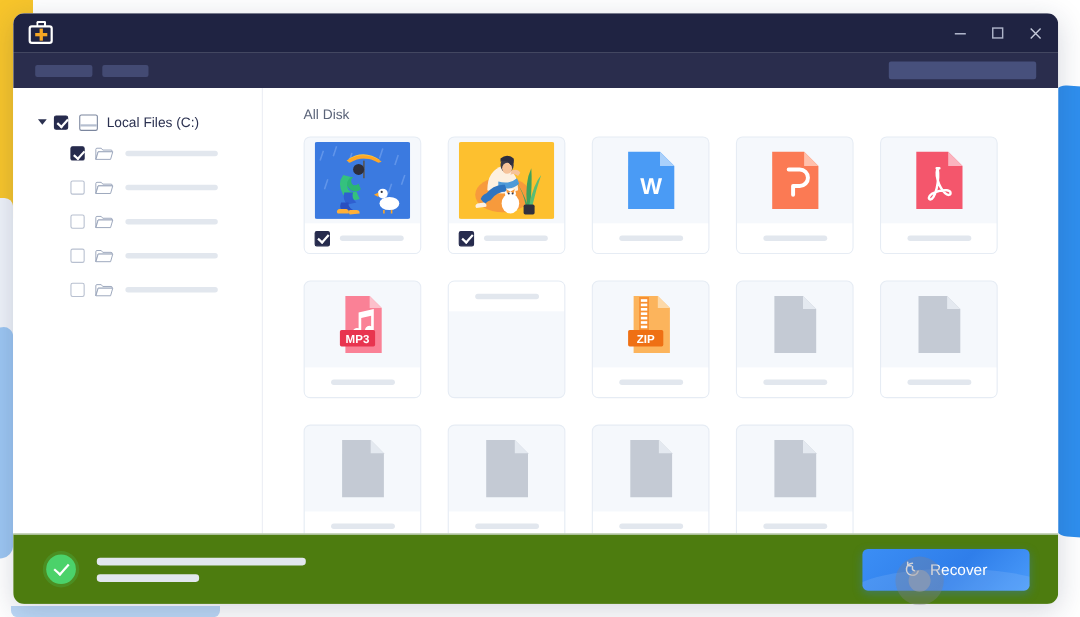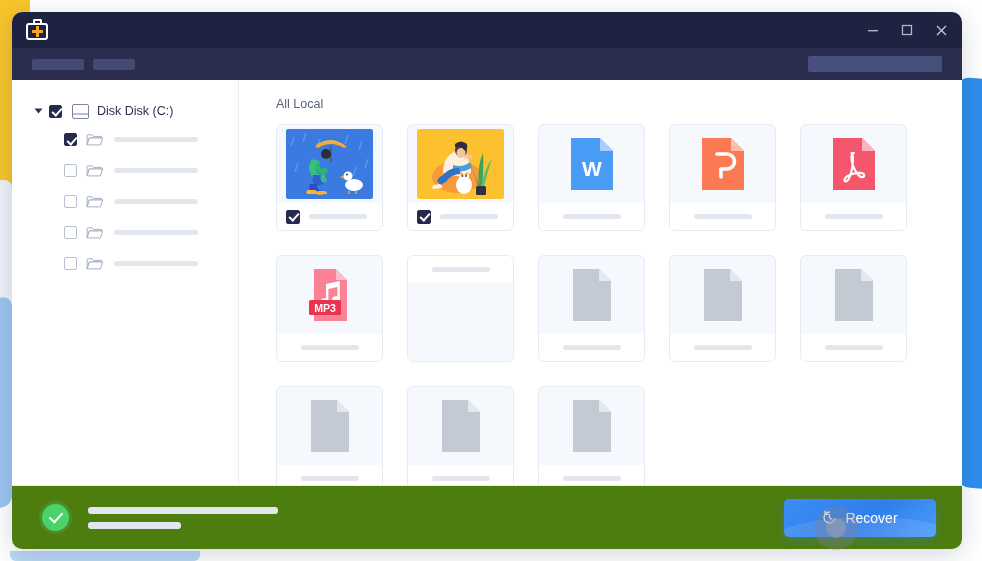--- a/index.html
+++ b/index.html
@@ -389,21 +389,21 @@
     </div>
 
     <div class="body">
 
       <div class="sidebar">
 
         <div class="tree-root">
           <div class="caret"></div>
           <div class="cb checked"></div>
           <div class="disk-icon"></div>
-          <div class="tree-root-label">Disk Disk (C:)</div>
+          <div class="tree-root-label">Local Files (C:)</div>
         </div>
 
         <div class="tree-child">
           <div class="cb checked"></div>
           <svg class="folder-icon" viewBox="0 0 20 16">
             <path d="M1 3.2a1.2 1.2 0 011.2-1.2h4.4l1.6 1.9h8.6a1.2 1.2 0 011.2 1.2v.6H3.4L1 13.6z" fill="#fff" stroke="#9aa5bb" stroke-width="1"></path>
             <path d="M3.4 5.7h15.2l-2.3 7.9H1.1z" fill="#fff" stroke="#9aa5bb" stroke-width="1"></path>
           </svg>
           <div class="redact" style="width:84px"></div>
         </div>
@@ -440,21 +440,21 @@
           <svg class="folder-icon" viewBox="0 0 20 16">
             <path d="M1 3.2a1.2 1.2 0 011.2-1.2h4.4l1.6 1.9h8.6a1.2 1.2 0 011.2 1.2v.6H3.4L1 13.6z" fill="#fff" stroke="#9aa5bb" stroke-width="1"></path>
             <path d="M3.4 5.7h15.2l-2.3 7.9H1.1z" fill="#fff" stroke="#9aa5bb" stroke-width="1"></path>
           </svg>
           <div class="redact" style="width:84px"></div>
         </div>
 
       </div>
 
       <div class="main">
-        <div class="main-title">All Local</div>
+        <div class="main-title">All Disk</div>
 
         <div class="grid">
 
           <div class="card">
             <div class="card-thumb">
               <div class="photo">
                 <svg viewBox="0 0 87 70" width="87" height="70">
                   <rect width="87" height="70" fill="#3b7ae0"></rect>
                   <g stroke="#6b9cec" stroke-width="1.4" opacity=".8">
                     <path d="M8 8 L5 17 M20 4 L17 13 M34 10 L31 19 M62 6 L59 15 M76 12 L73 21 M12 34 L9 43 M70 38 L67 47 M82 30 L79 39"></path>
@@ -571,20 +571,43 @@
             </div>
           </div>
 
           <div class="card">
             <div class="card-foot">
               <div class="redact" style="margin:0 auto;width:48px"></div>
             </div>
           </div>
 
 
+          <div class="card">
+            <div class="card-thumb">
+              <svg class="file-ico" viewBox="0 0 46 56">
+                <path d="M7 2h22l11 11v41H7z" fill="#fcb45c"></path>
+                <path d="M29 2l11 11H29z" fill="#fdd9a8"></path>
+                <rect x="12" y="3" width="9" height="30" fill="#f79133"></rect>
+                <g fill="#fff">
+                  <rect x="13.6" y="5" width="5.8" height="2.4"></rect>
+                  <rect x="13.6" y="9" width="5.8" height="2.4"></rect>
+                  <rect x="13.6" y="13" width="5.8" height="2.4"></rect>
+                  <rect x="13.6" y="17" width="5.8" height="2.4"></rect>
+                  <rect x="13.6" y="21" width="5.8" height="2.4"></rect>
+                  <rect x="13.6" y="25" width="5.8" height="2.4"></rect>
+                  <rect x="13.6" y="29" width="5.8" height="2.4"></rect>
+                </g>
+                <rect x="2" y="33" width="32" height="15" rx="1.5" fill="#ef7014"></rect>
+                <text x="18" y="44.5" font-family="'Liberation Sans',sans-serif" font-size="10.5" font-weight="bold" fill="#fff" text-anchor="middle">ZIP</text>
+              </svg>
+            </div>
+            <div class="card-foot">
+              <div class="redact" style="margin:0 auto;width:48px"></div>
+            </div>
+          </div>
 
           <div class="card">
             <div class="card-thumb">
               <svg class="file-ico" viewBox="0 0 46 56">
                   <path d="M4 2h26l12 12v40H4z" fill="#c4cad4"></path>
                   <path d="M30 2l12 12H30z" fill="#e4e9f0"></path>
                 </svg>
             </div>
             <div class="card-foot">
               <div class="redact" style="margin:0 auto;width:48px"></div>

